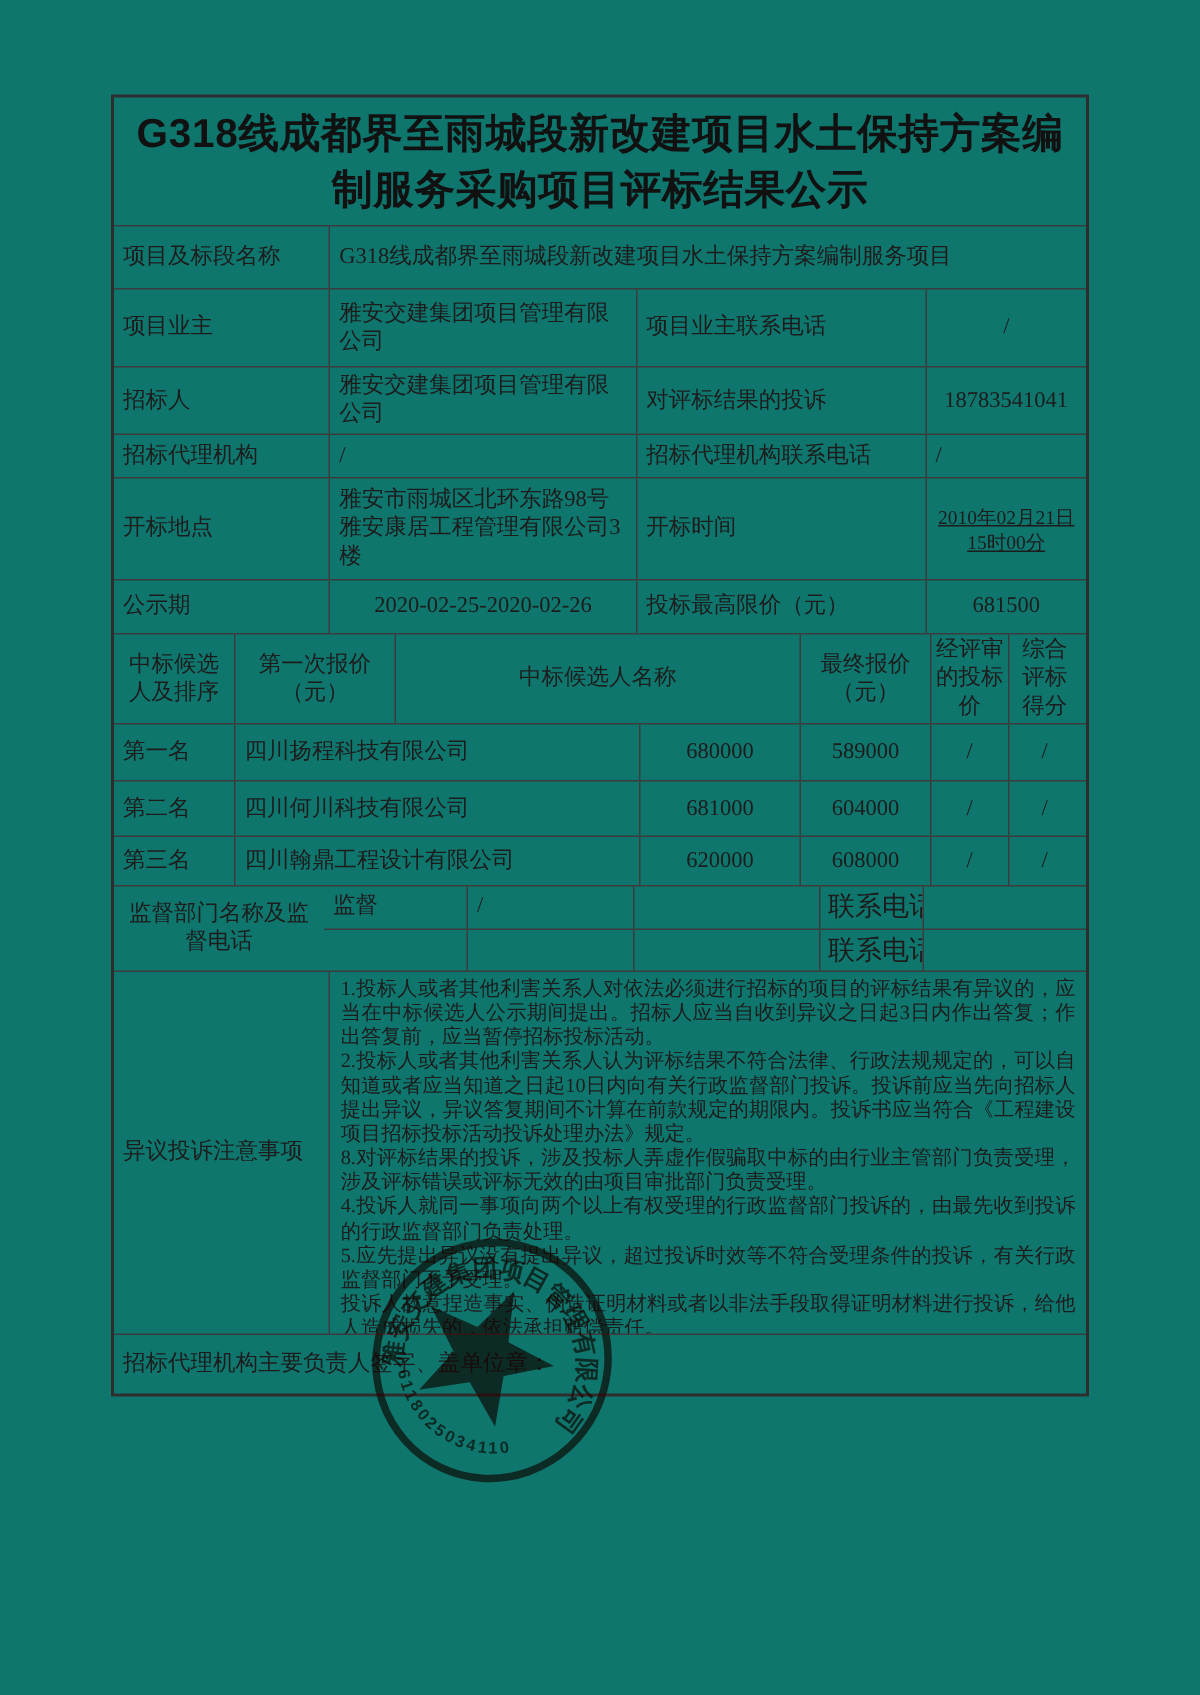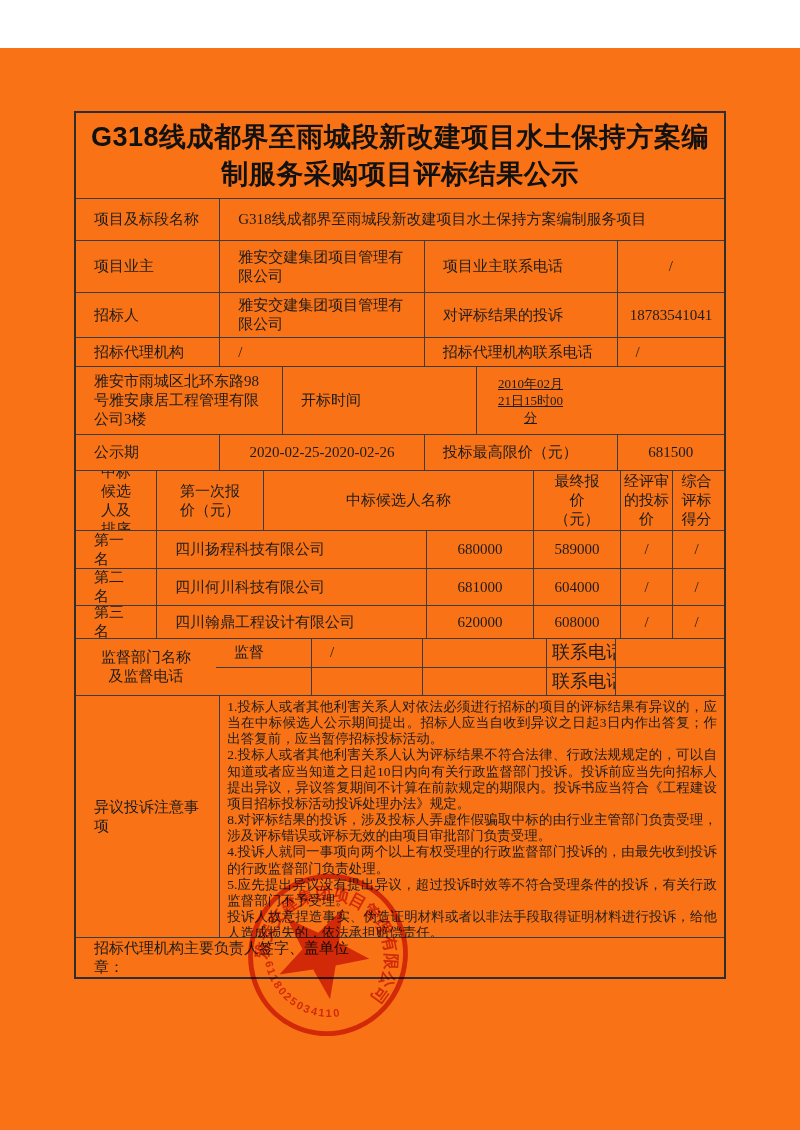--- a/index.html
+++ b/index.html
@@ -2,31 +2,31 @@
 <html><head>
 <meta charset="utf-8">
 <style>
   * { box-sizing: border-box; margin: 0; padding: 0; }
   html,body { background:#fff; }
   body {
     width: 800px; height: 1130px; position: relative;
     font-family: "Liberation Serif", "DejaVu Serif", serif;
     color: #1c1c1c;
   }
-  .page { position:absolute; inset:0; background:#f97316; overflow:hidden;margin-top:48px; }
+  .page { position:absolute; inset:0; background:#0f766e; overflow:hidden; }
   .doc {
     position: absolute; left: 74px; top: 63px; width: 652px;
     border: 2px solid #2e2e2e;
     background: transparent;
   }
   .row { display: flex; border-top: 1px solid #3c3c3c; }
   .row:first-child { border-top: none; }
   .cell { border-left: 1px solid #3c3c3c; display: flex; align-items: center; font-size: 15px; line-height: 19px; overflow: hidden; }
   .cell:first-child { border-left: none; }
-  .pad { padding: 2px 18px; }
+  .pad { padding: 2px 6px; }
   .lbl { justify-content: flex-start; text-align: left; }
   .ctr { justify-content: center; text-align: center; }
 
   
   .w144{width:144px} .w508{width:508px} .w206{width:206px} .w194{width:194px} .w108{width:108px}
   .w80{width:80px} .w270{width:270px} .w107{width:107px} .w87{width:87px} .w52{width:52px} .w56{width:48px}
   .w95{width:95px} .w111{width:111px} .w124{width:124px} .w69{width:69px} .w109{width:109px}
   .w350{width:350px} .w302{width:302px}
 
   
@@ -87,20 +87,21 @@
     </div>
 
     <div class="row h29">
       <div class="cell w144 pad lbl">招标代理机构</div>
       <div class="cell w206 pad lbl">/</div>
       <div class="cell w194 pad lbl">招标代理机构联系电话</div>
       <div class="cell w108 pad lbl">/</div>
     </div>
 
     <div class="row h68">
+      <div class="cell w144 pad lbl">开标地点</div>
       <div class="cell w206 pad lbl">雅安市雨城区北环东路98号雅安康居工程管理有限公司3楼</div>
       <div class="cell w194 pad lbl">开标时间</div>
       <div class="cell w108 ctr small13 pad">2010年02月21日15时00分</div>
     </div>
 
     <div class="row h36">
       <div class="cell w144 pad lbl">公示期</div>
       <div class="cell w206 ctr">2020-02-25-2020-02-26</div>
       <div class="cell w194 pad lbl">投标最高限价（元）</div>
       <div class="cell w108 ctr">681500</div>

